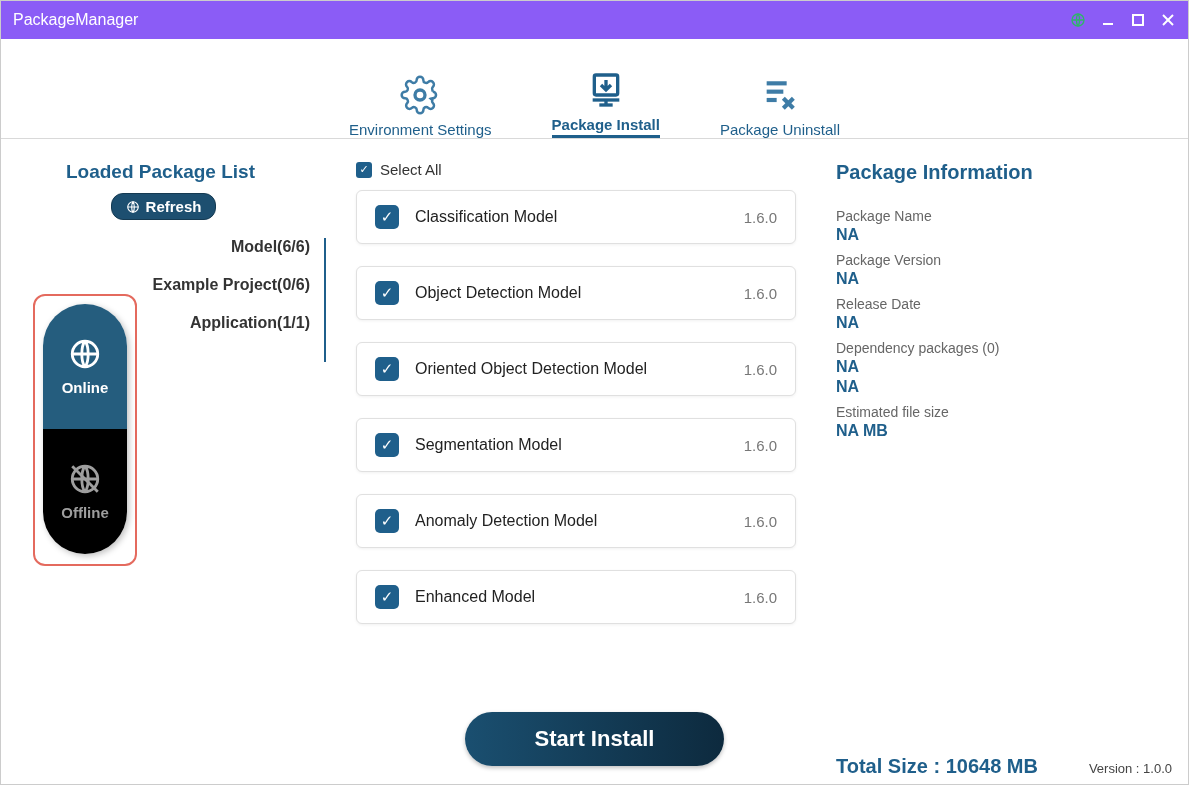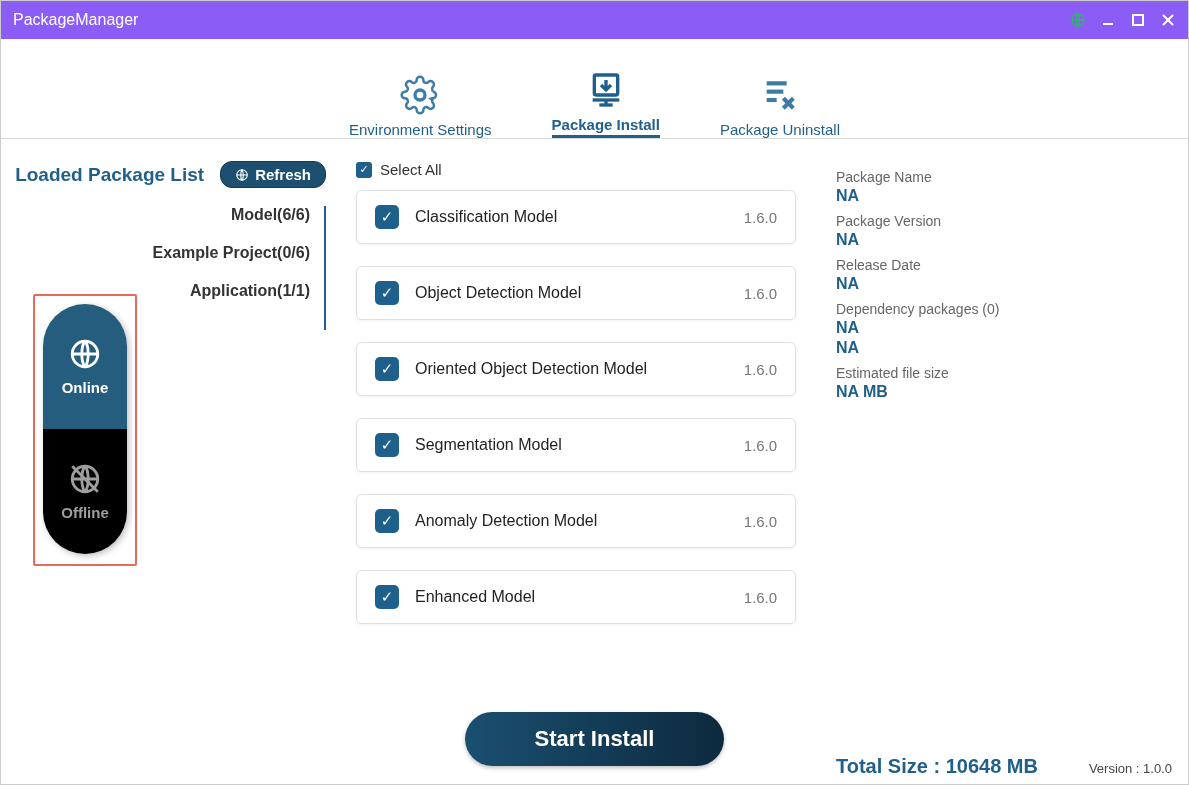--- a/index.html
+++ b/index.html
@@ -12,28 +12,28 @@
   .titlebar .controls span { width: 16px; height: 16px; display: flex; align-items: center; justify-content: center; font-size: 14px; cursor: pointer; }
   .titlebar .globe { color: #2fb56a; }
   
   .tabstrip { height: 100px; background: #fff; border-bottom: 1px solid #d9d9d9; display: flex; align-items: flex-end; justify-content: center; gap: 60px; }
   .tabitem { display: flex; flex-direction: column; align-items: center; gap: 6px; cursor: pointer; font-size: 15px; color: #1f5f8b; }
   .tabitem .icon { width: 40px; height: 40px; display: flex; align-items: center; justify-content: center; color: #3e7ca6; }
   .tabitem.active { font-weight: 600; border-bottom: 3px solid #1f5f8b; padding-bottom: 2px; }
   
   .main { flex: 1; position: relative; display: flex; background: #fff; }
   
-  .pill-wrap { position: absolute; left: 32px; top: 155px; width: 104px; height: 272px; border: 2px solid #e46a5e; border-radius: 2px; padding: 8px; }
+  .pill-wrap { position: absolute; left: 32px; top: 155px; width: 104px; height: 272px; border: 2px solid #e46a5e; border-radius: 12px; padding: 8px; }
   .pill { width: 84px; height: 250px; border-radius: 42px; overflow: hidden; box-shadow: 2px 2px 6px rgba(0,0,0,0.25); display: flex; flex-direction: column; background:#fff;}
   .pill .half { flex: 1; display: flex; flex-direction: column; align-items: center; justify-content: center; gap: 8px; font-size: 15px; font-weight: 600; cursor: pointer; }
   .pill .online { background: #255d7e; color: #fff; }
   .pill .offline { background: #000000; color: #9e9e9e; }
   
   .leftcol { width: 325px; padding: 22px 0 0 0; display: flex; flex-direction: column; align-items: flex-end; }
-  .leftcol .header-row { width: 100%; display: flex; align-items: center; justify-content: flex-end; gap: 10px; padding-right: 0; }
+  .leftcol .header-row { width: 100%; display: flex; align-items: center; justify-content: flex-end; gap: 10px; padding-right: 0; flex-direction: column; }
   .leftcol .lpl { font-size: 19px; font-weight: 600; color: #1f5f8b; margin-right: 6px; }
   .refresh-btn { background: #1d4f70; color: #fff; border: 1px solid #153a52; border-radius: 12px; padding: 4px 14px; font-size: 15px; font-weight: 600; display: flex; align-items: center; gap: 6px; cursor: pointer; }
   .cat-list { margin-top: 18px; width: 100%; border-right: 2px solid #1f5f8b; padding-right: 14px; display: flex; flex-direction: column; align-items: flex-end; gap: 20px; height: 124px;}
   .cat { font-size: 16px; color: #333; font-weight: 600; cursor: pointer; }
   
   .centercol { flex: 1; padding: 22px 20px 0 30px; display: flex; flex-direction: column; max-width: 490px; }
   .selectall-row { display: flex; align-items: center; gap: 8px; font-size: 15px; color: #333; margin-bottom: 12px; cursor: pointer; }
   .chk { width: 18px; height: 18px; background: #1f5f8b; border-radius: 3px; display: flex; align-items: center; justify-content: center; color: #fff; font-size: 13px; }
   .chk.small { width: 16px; height: 16px; font-size: 11px; }
   .pkg-card { background: #fff; border: 1px solid #e0e0e0; border-radius: 6px; box-shadow: 0 1px 3px rgba(0,0,0,0.06); padding: 14px 18px; margin-bottom: 22px; display: flex; align-items: center; gap: 16px; cursor: pointer; }
@@ -199,20 +199,21 @@
         <span class="pkg-ver">1.6.0</span>
       </div>
       <div class="pkg-card">
         <span class="chk">✓</span>
         <span class="pkg-name">Enhanced Model</span>
         <span class="pkg-ver">1.6.0</span>
       </div>
     </div>
 
     <div class="rightcol">
+      <h3>Package Information</h3>
       <div class="info-label">Package Name</div>
       <div class="info-val">NA</div>
       <div class="info-label">Package Version</div>
       <div class="info-val">NA</div>
       <div class="info-label">Release Date</div>
       <div class="info-val">NA</div>
       <div class="info-label">Dependency packages (0)</div>
       <div class="info-val">NA</div>
       <div class="info-val">NA</div>
       <div class="info-label">Estimated file size</div>

